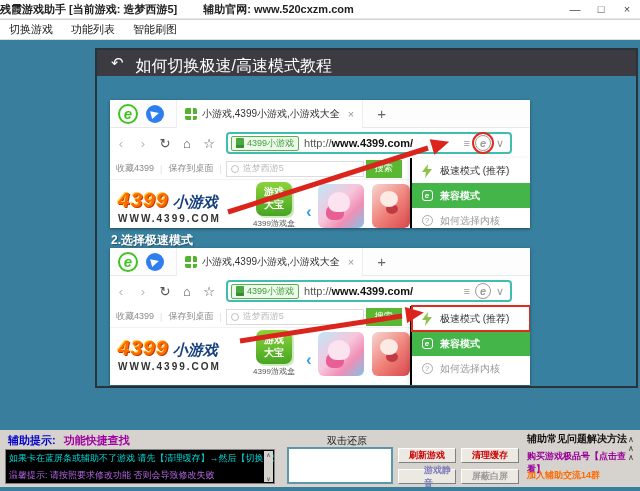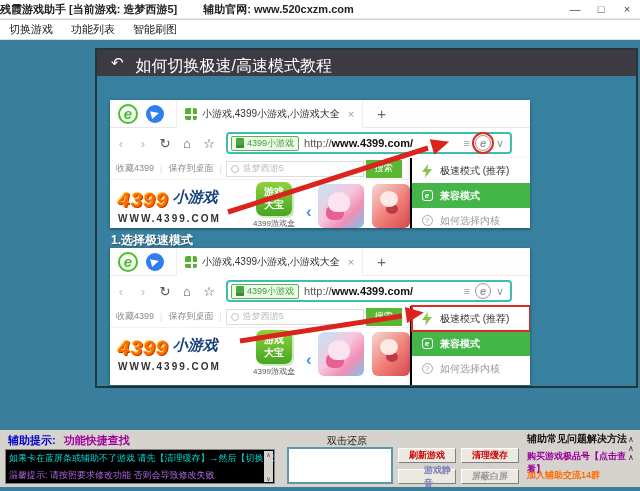--- a/index.html
+++ b/index.html
@@ -82,21 +82,21 @@
     display:flex; align-items:center; border-bottom:1px solid #f2f2f2; font-size:9px; color:#8a8a8a; }
   .bm { padding:0 6px; white-space:nowrap; cursor:pointer; }
   .bm-sep { color:#ddd; }
   .mini-search { display:flex; align-items:center; margin-left:4px; width:138px; height:16px;
     border:1px solid #dcdcdc; background:#fff; padding:0 4px; }
   .search-circle { width:8px; height:8px; border:1px solid #c0c0c0; border-radius:50%; margin-right:4px; }
   .mini-search span { color:#b9b9b9; font-size:9px; white-space:nowrap; }
   .search-btn { margin-left:2px; width:36px; height:18px; background:#59b732; color:#fff;
     font-size:9px; display:flex; align-items:center; justify-content:center; cursor:pointer; }
   .logo4399 { position:absolute; left:8px; top:30px; width:128px; }
-  .logo4399 .row1 { display:flex; align-items:flex-start; }
+  .logo4399 .row1 { display:flex; align-items:flex-end; }
   .num4399 { font-size:21px; font-weight:bold; font-style:italic; color:#ff6a00;
     text-shadow:-1px -1px 0 #ffd24a, 1px 1px 0 #c23c00; letter-spacing:1px; }
   .xiao { font-size:15px; font-weight:bold; font-style:italic; color:#17407e; margin-left:4px; }
   .logo-url { font-size:10px; font-weight:bold; color:#333; letter-spacing:2px; margin-top:1px; }
   .appbox { position:absolute; left:142px; top:24px; width:44px; text-align:center; }
   .appbox .box { width:36px; height:34px; margin:0 auto; border-radius:7px;
     background:linear-gradient(#8cd33a,#47a524); color:#fff; font-weight:bold; font-size:10px;
     line-height:1.25; padding-top:4px; box-shadow:2px 2px 0 #cfe9c0; }
   .appbox .cap { font-size:8px; color:#555; margin-top:2px; white-space:nowrap; }
   .carousel-prev { position:absolute; left:196px; top:44px; color:#3b9be0; font-size:17px;
@@ -175,21 +175,21 @@
   <span class="menu-item">功能列表</span>
   <span class="menu-item">智能刷图</span>
 </div>
 
 <div class="main">
   <div class="panel">
     <div class="panel-header">
       <span class="back-icon">↶</span>
       <span class="panel-title">如何切换极速/高速模式教程</span>
     </div>
-    <div class="step-label step2-label">1.选择极速模式</div>
+    <div class="step-label step2-label">2.选择极速模式</div>
 
     <div class="shot shot1">
       <div class="tabbar">
         <span class="e-logo">e</span>
         <span class="plane-circle"></span>
         <span class="tab">
           <span class="favicon"></span>
           <span class="tab-title">小游戏,4399小游戏,小游戏大全</span>
           <span class="tab-close">×</span>
         </span>

